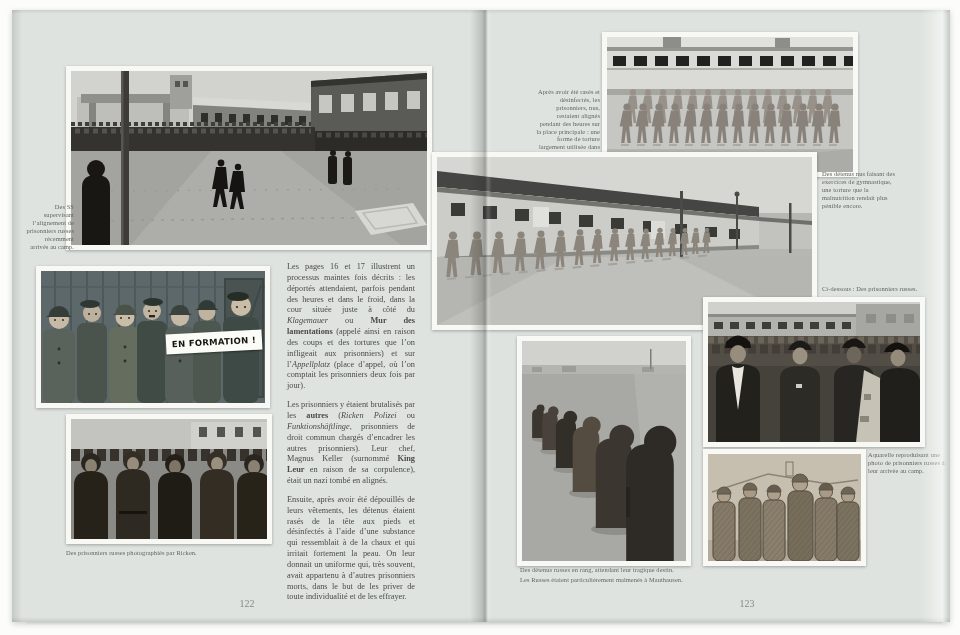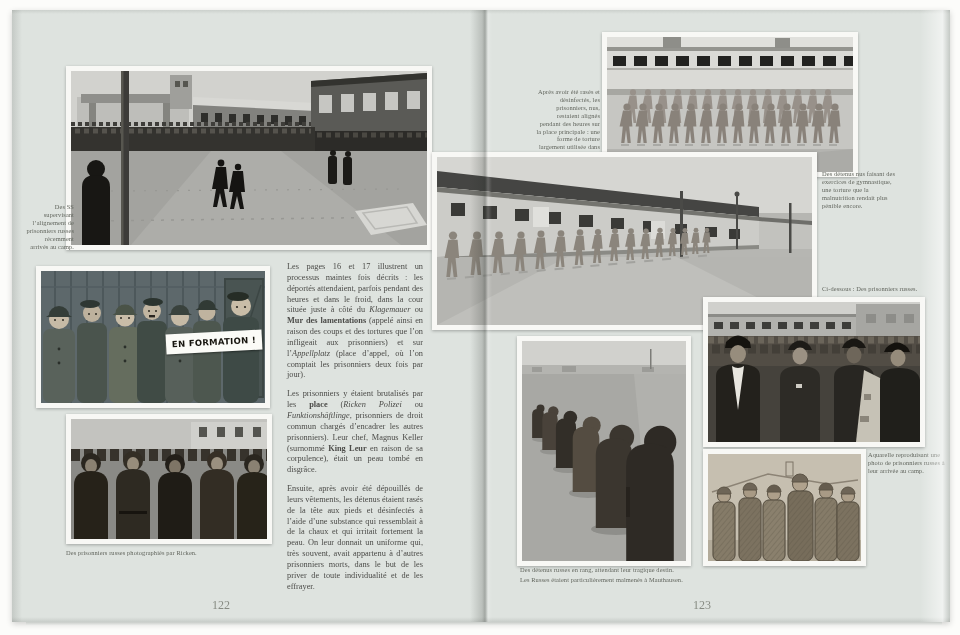--- a/index.html
+++ b/index.html
@@ -20,25 +20,25 @@
           background:linear-gradient(to right,rgba(45,50,45,0),rgba(45,50,45,.20) 55%,rgba(45,50,45,.34) 68%,rgba(255,255,255,.18) 82%,rgba(45,50,45,0));}
   .stack-edge{position:absolute;left:26px;top:622px;width:916px;height:4px;z-index:1;
           background:linear-gradient(to bottom,#c8ccc8,#f4f4f2);}
   
   .photo{position:absolute;margin:0;background:#f8f8f5;padding:5px;box-sizing:border-box;
          box-shadow:0 1px 3px rgba(0,0,0,.28);}
   .photo svg{display:block;width:100%;height:100%;}
   
   .cap{position:absolute;font-size:6.4px;line-height:7.9px;color:#62665e;letter-spacing:.1px;}
   .cap-r{text-align:right;}
-  .pagenum{position:absolute;top:588px;width:70px;font-size:12px;color:#878b83;}
+  .pagenum{position:absolute;top:588px;width:70px;text-align:center;font-size:10px;color:#878b83;}
   
   .bodytext{position:absolute;left:275px;top:252px;width:140px;color:#4b4b48;
             font-size:8.3px;line-height:10.85px;text-align:justify;}
-  .bodytext p{margin:0 4px 8px 0;}
+  .bodytext p{margin:0 12px 8px 0;}
   .bodytext b{font-weight:bold;}
   .bodytext i{font-style:italic;}
   
   .bubble{position:absolute;left:130px;top:66px;width:96px;height:20px;background:#fbfbf7;
           transform:rotate(-3deg);box-shadow:0 1px 2px rgba(0,0,0,.4);z-index:5;
           font-family:"DejaVu Sans","Liberation Sans",sans-serif;font-weight:bold;
           font-size:8.5px;line-height:21px;text-align:center;color:#17150f;letter-spacing:.3px;}
   .defs-svg{position:absolute;width:0;height:0;}
 </style>
 </head>
@@ -219,21 +219,21 @@
           <circle cx="183" cy="45" r="10" fill="#2a261f"></circle>
             <ellipse cx="183" cy="48" rx="6" ry="7" fill="#8a8172"></ellipse>
           <path d="M166,120 V67 q0,-14 17,-14 q17,0 17,14 V120 Z" fill="#272319"></path>
         </g>
       </svg>
     </figure>
     <div class="cap" style="left: 54px; top: 539px; width: 210px; color: rgb(98, 102, 94);">Des prisonniers russes photographiés par Ricken.</div>
 
     <div class="bodytext" id="article" style="color: rgb(75, 75, 72);">
         <p><span>Les pages 16 et 17 illustrent un processus maintes fois décrits : les déportés attendaient, parfois pendant des heures et dans le froid, dans la cour située juste à côté du </span><i>Klagemauer</i><span> ou </span><b>Mur des lamentations</b><span> (appelé ainsi en raison des coups et des tortures que l’on infligeait aux prisonniers) et sur l’</span><i>Appellplatz</i><span> (place d’appel, où l’on comptait les prisonniers deux fois par jour).</span></p>
-        <p><span>Les prisonniers y étaient brutalisés par les </span><b>place</b><span> (</span><i>Ricken Polizei</i><span> ou </span><i>Funktionshäftlinge</i><span>, prisonniers de droit commun chargés d’encadrer les autres prisonniers). Leur chef, Magnus Keller (surnommé </span><b>King Leur</b><span> en raison de sa corpulence), était un peau tombé en disgrâce.</span></p>
+        <p><span>Les prisonniers y étaient brutalisés par les </span><b>autres</b><span> (</span><i>Ricken Polizei</i><span> ou </span><i>Funktionshäftlinge</i><span>, prisonniers de droit commun chargés d’encadrer les autres prisonniers). Leur chef, Magnus Keller (surnommé </span><b>King Leur</b><span> en raison de sa corpulence), était un nazi tombé en alignés.</span></p>
         <p><span>Ensuite, après avoir été dépouillés de leurs vêtements, les détenus étaient rasés de la tête aux pieds et désinfectés à l’aide d’une substance qui ressemblait à de la chaux et qui irritait fortement la peau. On leur donnait un uniforme qui, très souvent, avait appartenu à d’autres prisonniers morts, dans le but de les priver de toute individualité et de les effrayer.</span></p>
       </div>
 
     <div class="pagenum" style="left:200px;">122</div>
 
     <figure class="photo" style="left:590px;top:22px;width:256px;height:145px;">
       <svg viewBox="0 0 246 135" preserveAspectRatio="none">
         <rect width="246" height="135" fill="#c5c5c1"></rect>
         <rect width="246" height="12" fill="#e0e0dc"></rect>
         <rect x="0" y="10" width="246" height="48" fill="#dadad6"></rect>
@@ -475,21 +475,21 @@
           <rect x="107" y="44" width="22" height="63" rx="6" fill="url(#hatch)" opacity="0.5"></rect>
           <circle cx="140" cy="42" r="6.5" fill="#ad9f8a"></circle>
           <path d="M133,40 a7,7 0 0 1 14,0 Z" fill="#6e6557"></path>
           <rect x="129" y="48" width="22" height="59" rx="6" fill="#7c7260"></rect>
           <rect x="129" y="48" width="22" height="59" rx="6" fill="url(#hatch)" opacity="0.5"></rect>
         </g>
       </svg>
     </figure>
     <div class="cap" style="left: 856px; top: 441px; width: 84px; color: rgb(98, 102, 94);">Aquarelle reproduisant une photo de prisonniers russes à leur arrivée au camp.</div>
 
-    <div class="pagenum" style="left:681px;">123</div>
+    <div class="pagenum" style="left:700px;">123</div>
 
     <div class="gutter"></div>
     <div class="edge-left"></div>
     <div class="edge-top"></div>
     <div class="edge-bottom"></div>
     <div class="edge-right"></div>
   </div>
 
   <div class="stack-edge"></div>
 </div>

